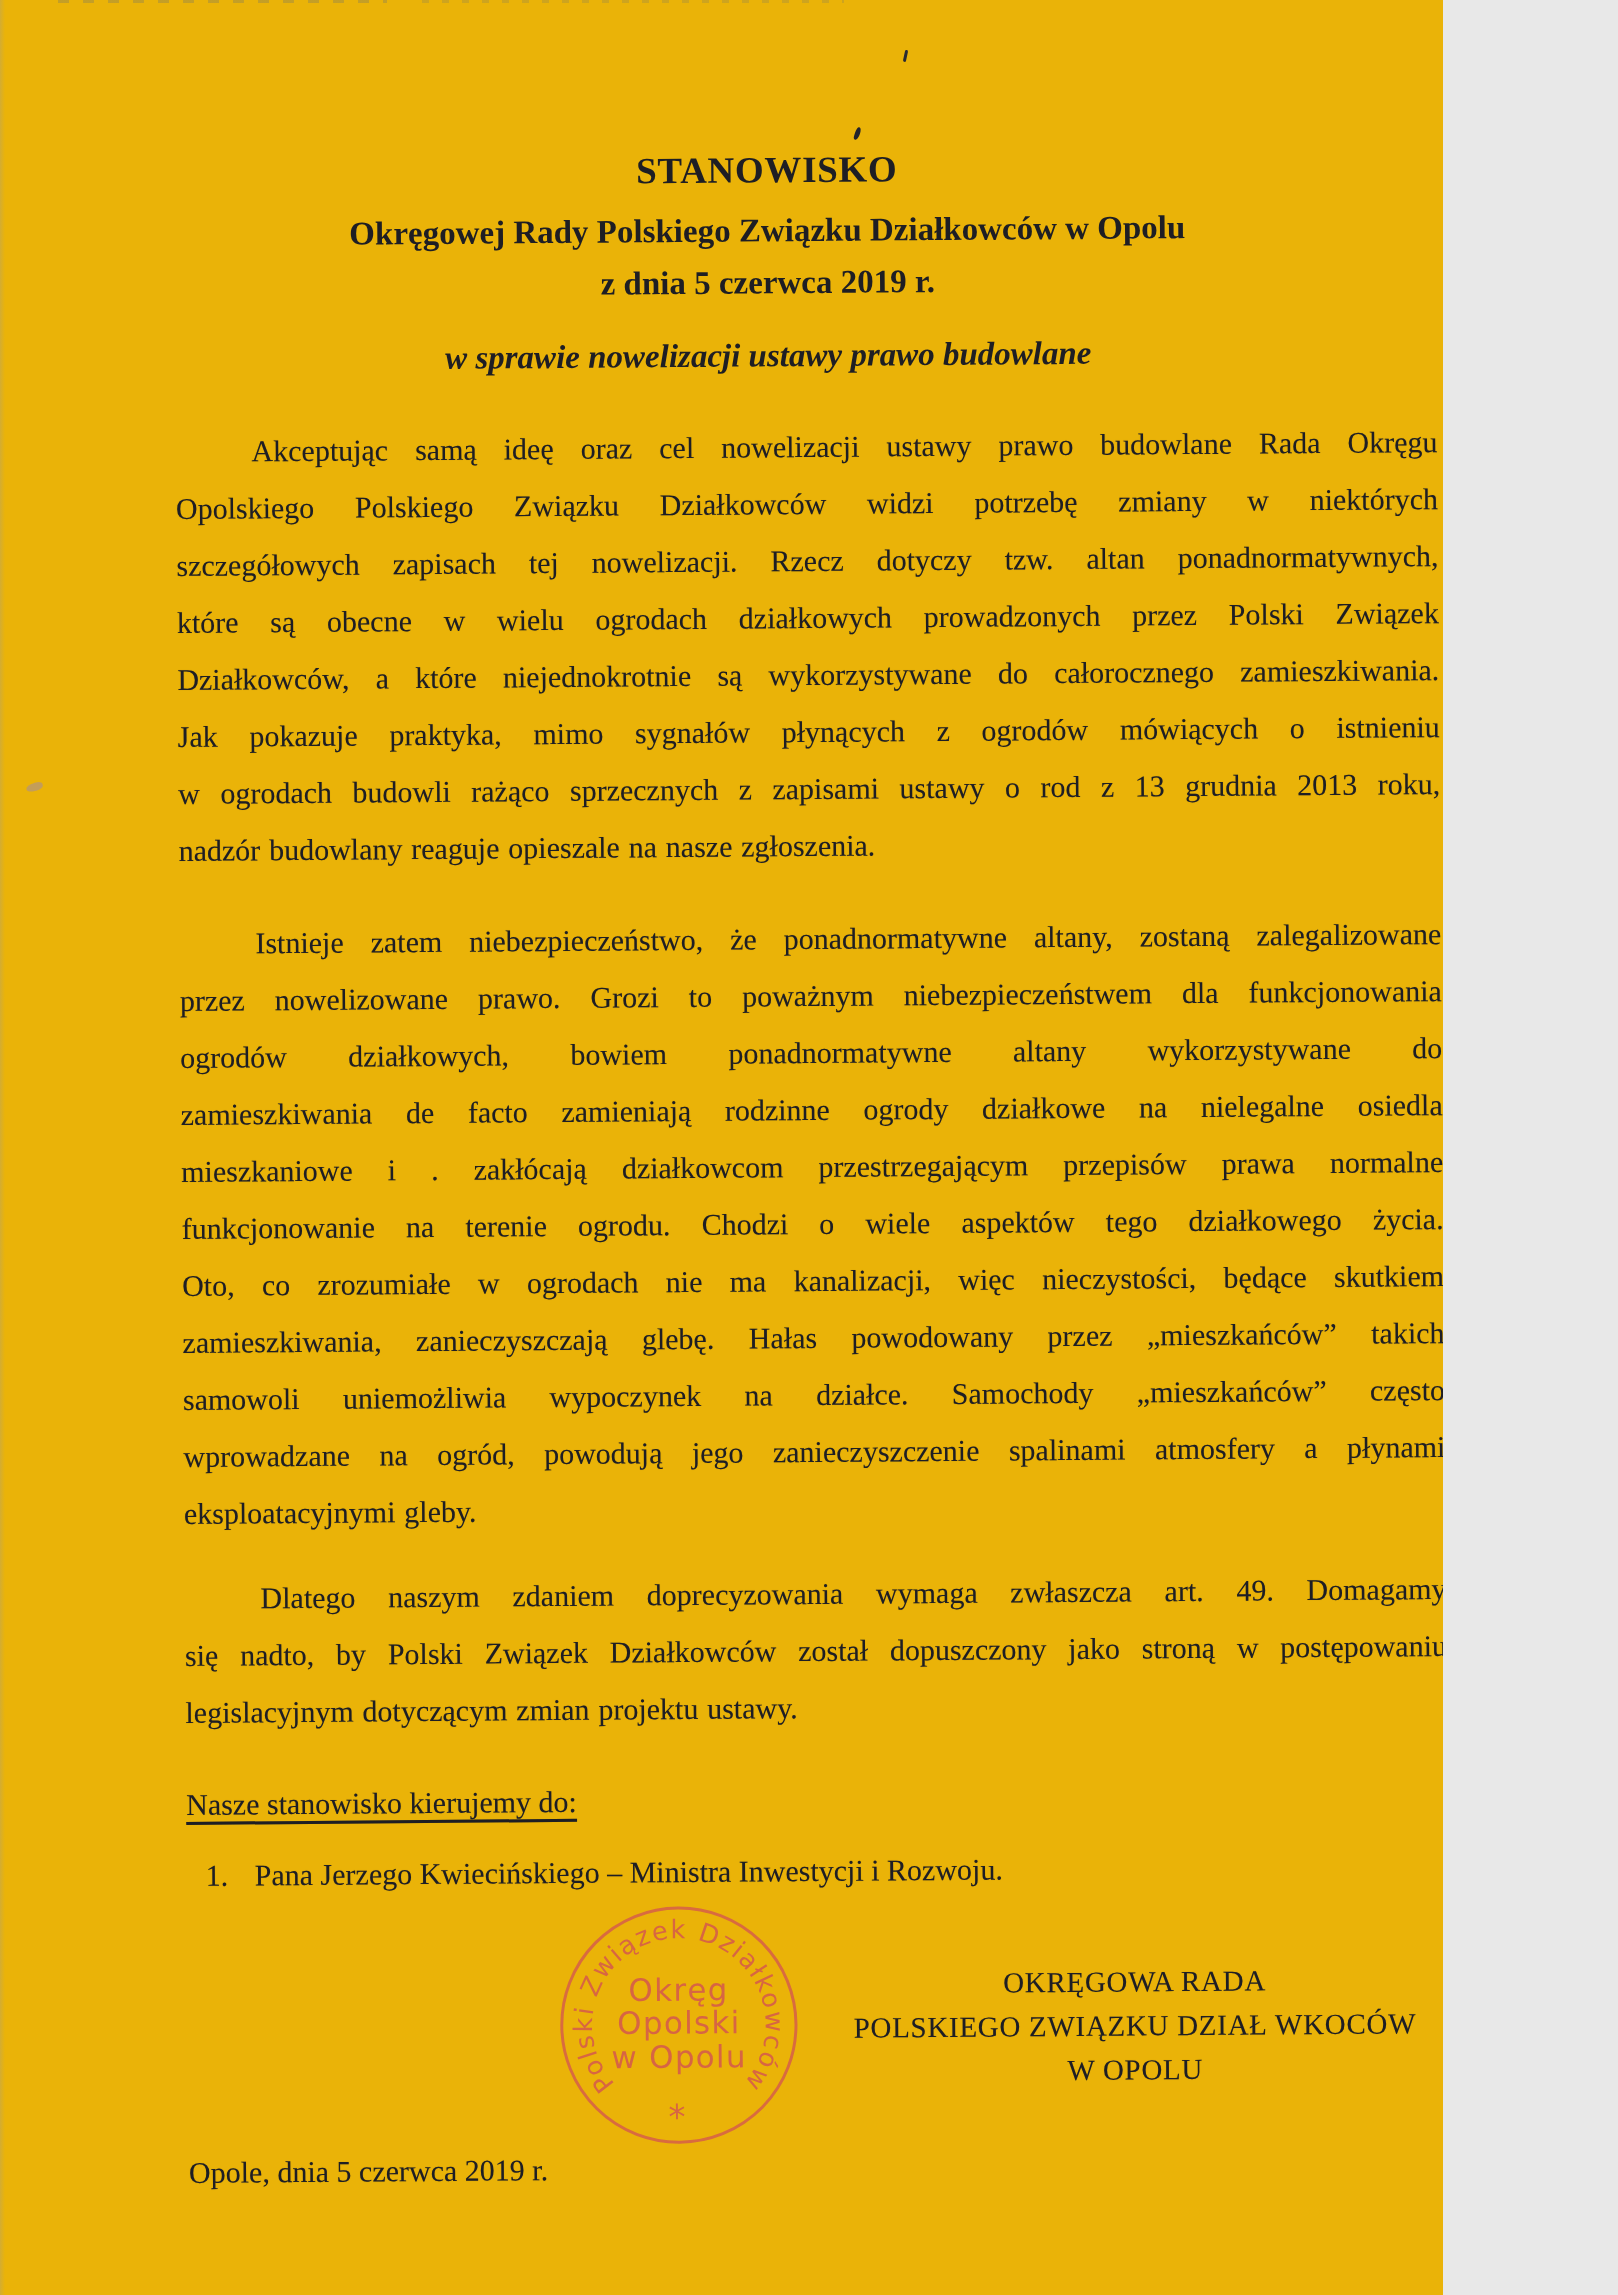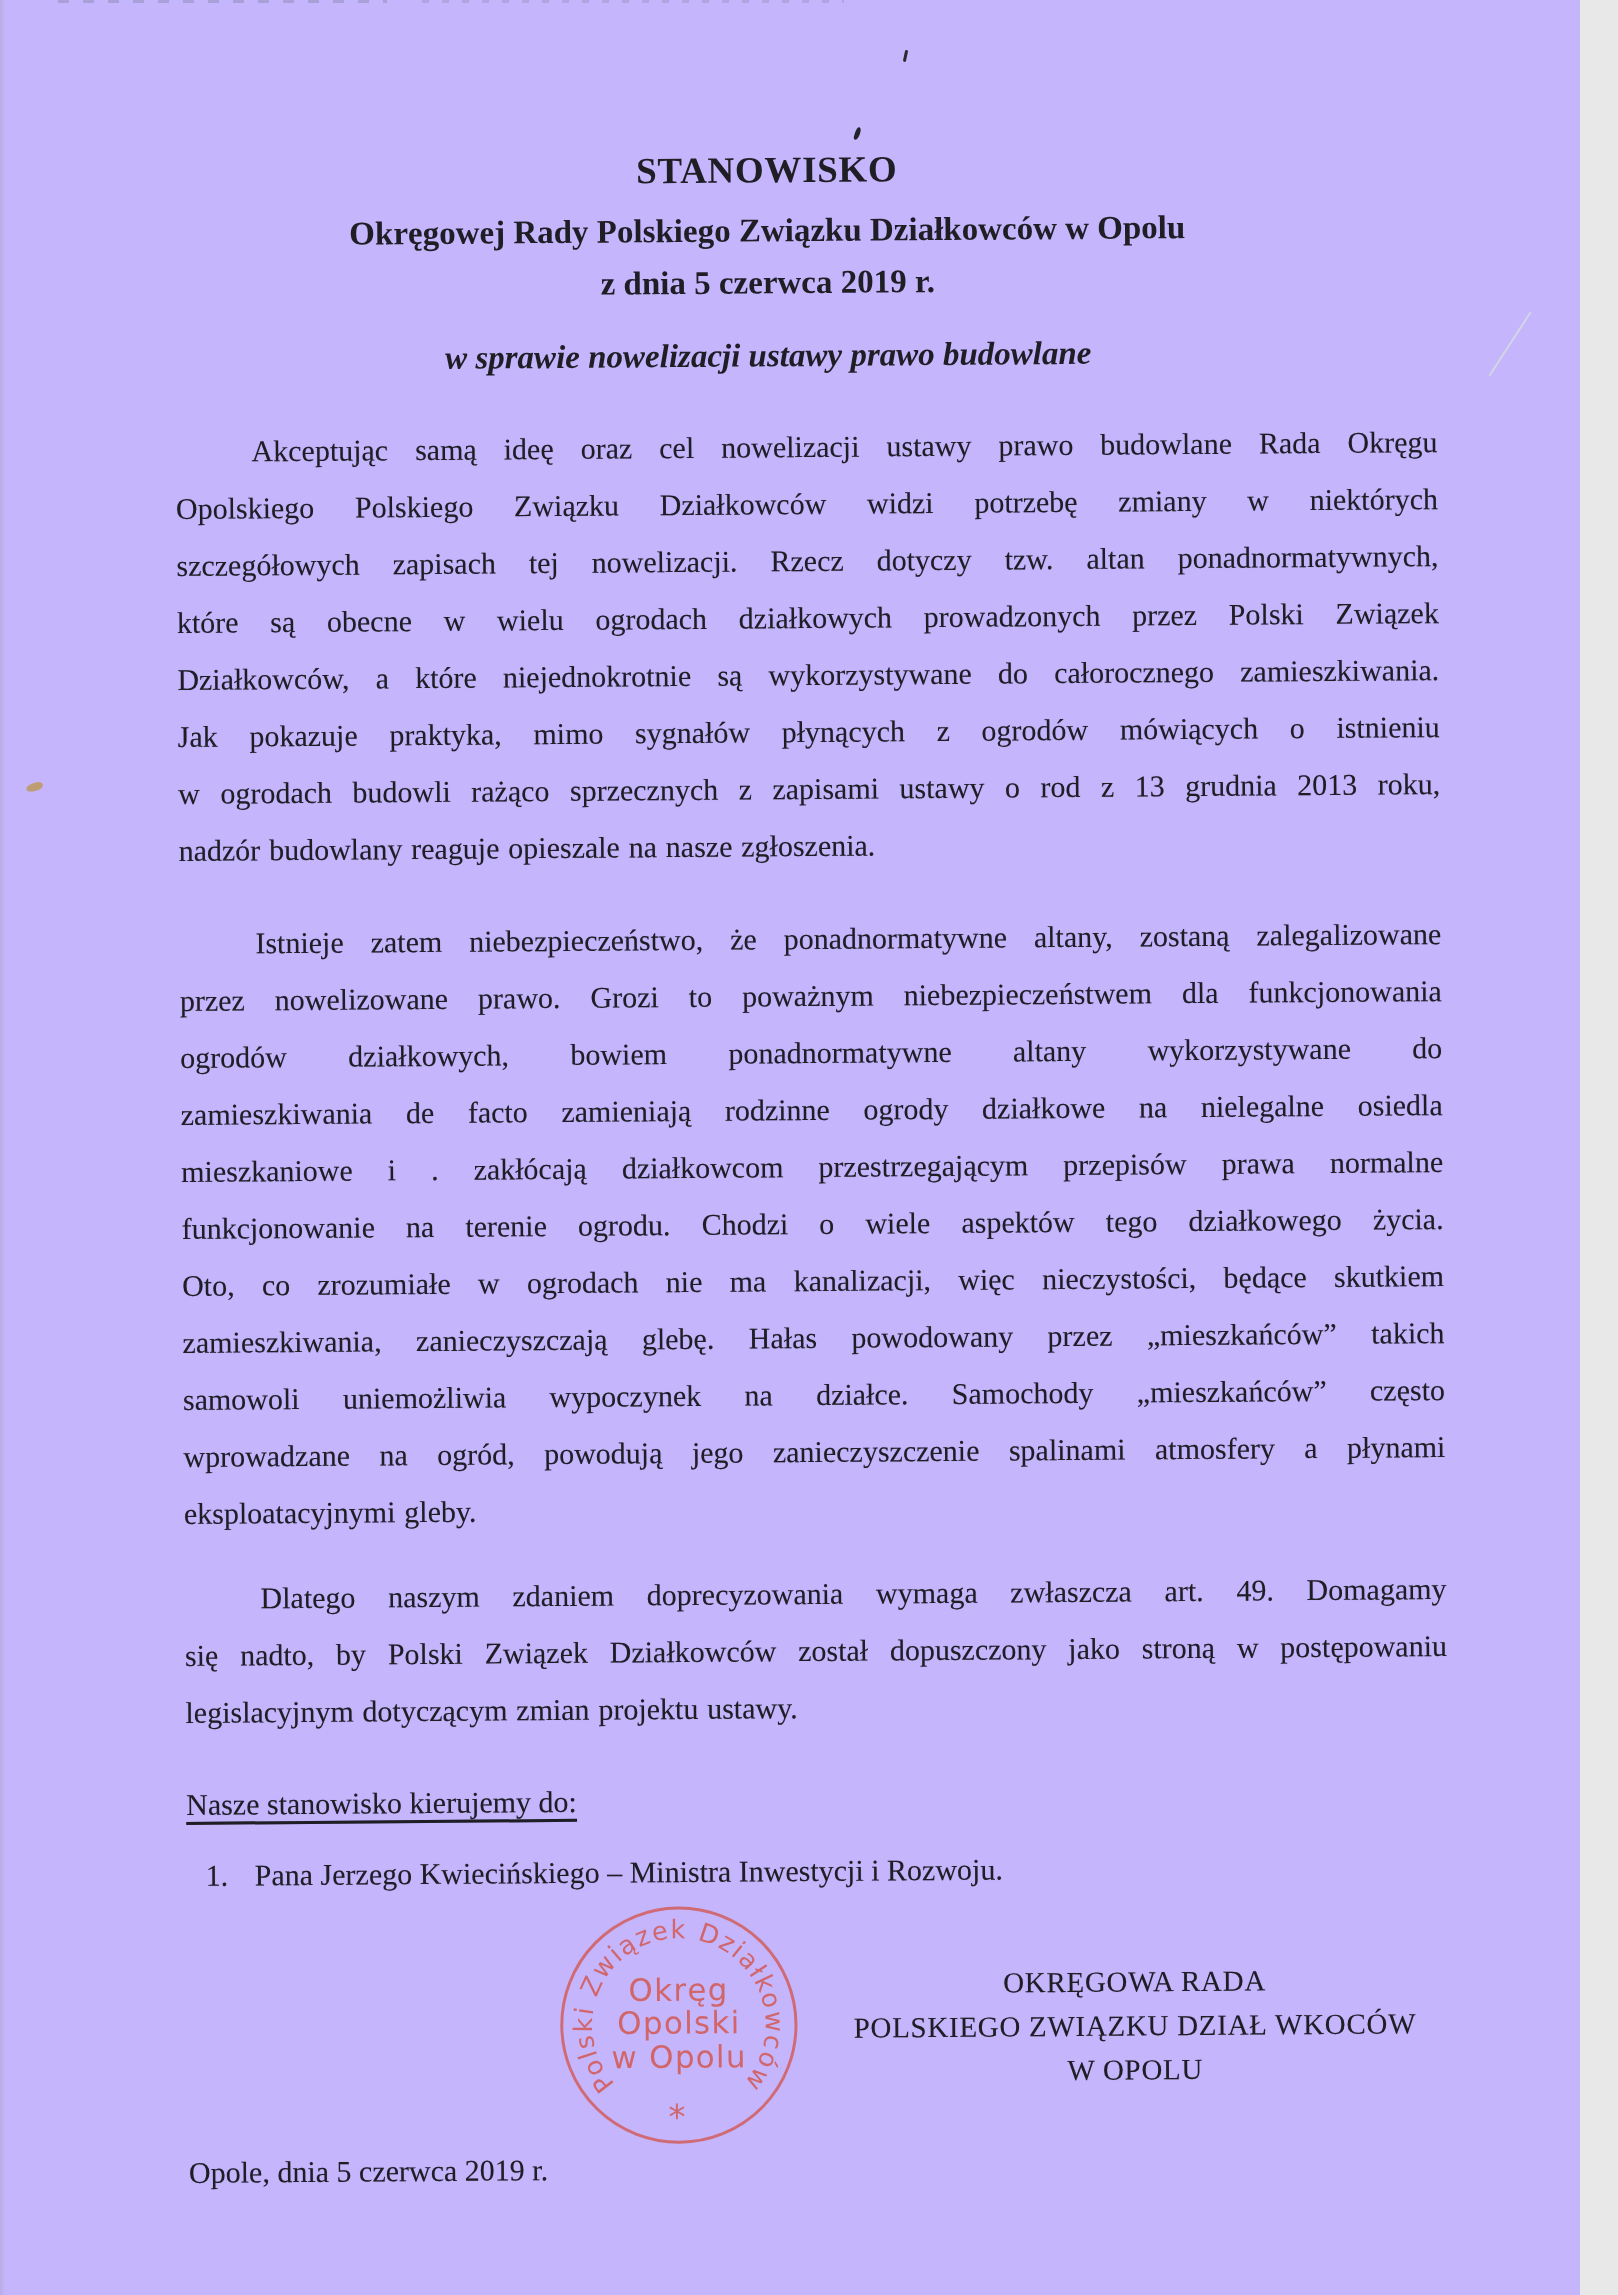--- a/index.html
+++ b/index.html
@@ -1,18 +1,18 @@
 <!DOCTYPE html>
 <html style="font-size:10.5px"><head>
 <meta charset="utf-8">
 <style>
   html,body { margin:0; padding:0; background:#e8e8e8; }
   .page {
-    position:relative; width:1580px; height:2295px;
-    background:#c4b5fd; overflow:hidden;
+    position:relative; width:1443px; height:2295px;
+    background:#eab308; overflow:hidden;
     font-family:"Liberation Serif","DejaVu Serif",serif;
     color:#1e1e24;
   }
   .tilt { position:absolute; inset:0; transform:rotate(-0.45deg); transform-origin:809px 1148px; }
 
   
   .hdr { position:absolute; left:142px; width:1265px; text-align:center; }
   .doc-title      { top:148px; font-size:37px; font-weight:bold; letter-spacing:0.7px; }
   .doc-subtitle1  { top:212px; font-size:33px; font-weight:bold; }
   .doc-subtitle2  { top:264px; font-size:33px; font-weight:bold; }

